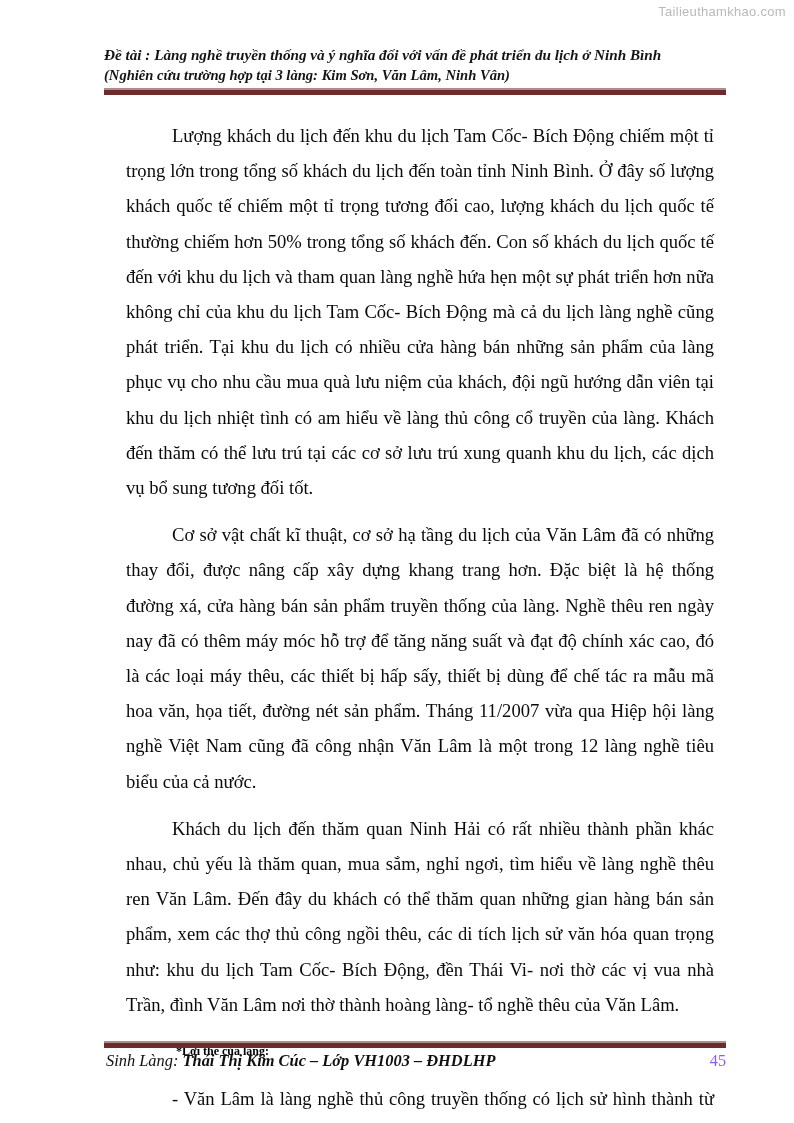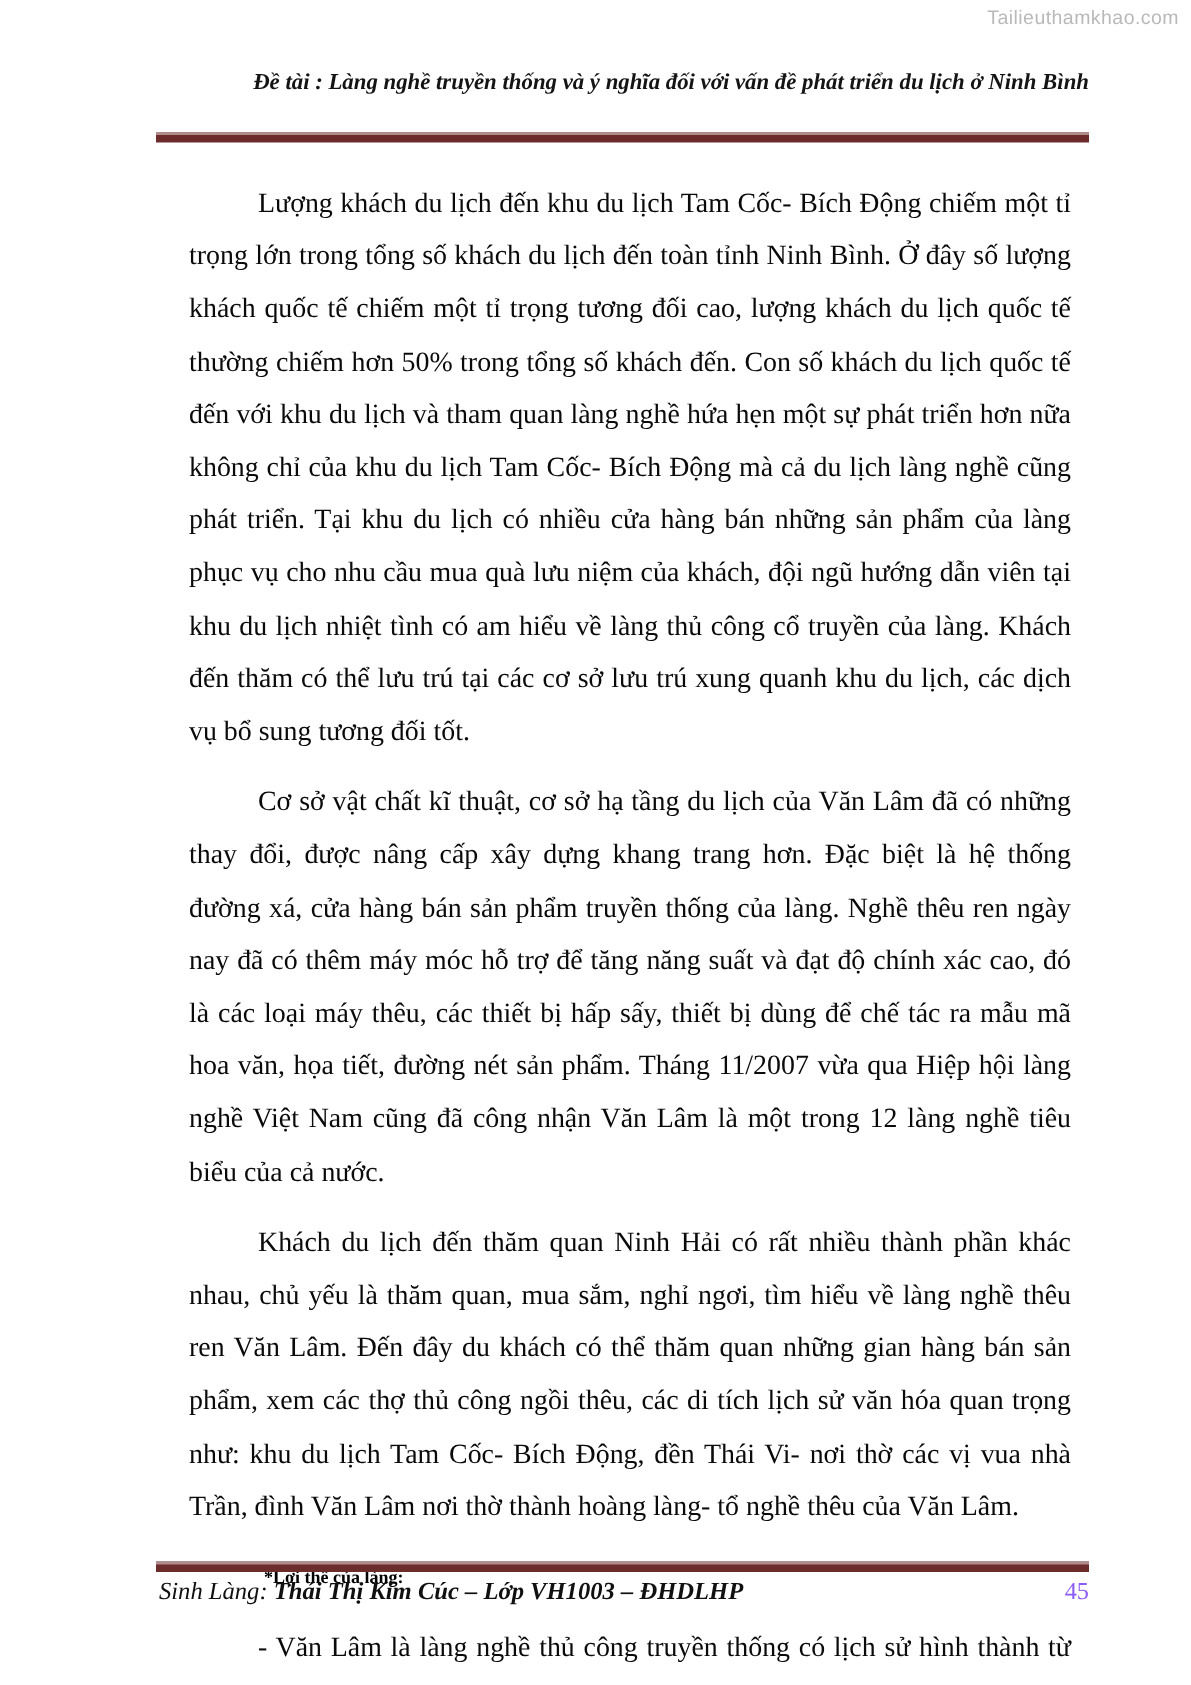--- a/index.html
+++ b/index.html
@@ -37,21 +37,21 @@
     user-select: none;
     white-space: nowrap;
   }
 
   
   .header {
     position: absolute;
     left: 100px;
     top: 44px;
     width: 622px;
-    text-align: right;
+    text-align: left;
   }
   .header-line {
     font-family: "Liberation Serif", "DejaVu Serif", serif;
     font-weight: bold;
     font-style: italic;
     font-size: 15.2px;
     line-height: 21px;
     color: #141414;
     white-space: nowrap;
   }
@@ -128,20 +128,21 @@
 </style>
 </head>
 <body>
 
 <div class="page">
 
   <div class="watermark">Tailieuthamkhao.com</div>
 
   <div class="header">
     <div class="header-line first">Đề tài : Làng nghề truyền thống và ý nghĩa đối với vấn đề phát triển du lịch ở Ninh Bình</div>
+    <div class="header-line second">(Nghiên cứu trường hợp tại 3 làng: Kim Sơn, Văn Lâm, Ninh Vân)</div>
   </div>
 
   <div class="rule rule-top"></div>
 
   <div class="content">
       <p class="para">Lượng khách du lịch đến khu du lịch Tam Cốc- Bích Động chiếm một tỉ trọng lớn trong tổng số khách du lịch đến toàn tỉnh Ninh Bình. Ở đây số lượng khách quốc tế chiếm một tỉ trọng tương đối cao, lượng khách du lịch quốc tế thường chiếm hơn 50% trong tổng số khách đến. Con số khách du lịch quốc tế đến với khu du lịch và tham quan làng nghề hứa hẹn một sự phát triển hơn nữa không chỉ của khu du lịch Tam Cốc- Bích Động mà cả du lịch làng nghề cũng phát triển. Tại khu du lịch có nhiều cửa hàng bán những sản phẩm của làng phục vụ cho nhu cầu mua quà lưu niệm của khách, đội ngũ hướng dẫn viên tại khu du lịch nhiệt tình có am hiểu về làng thủ công cổ truyền của làng. Khách đến thăm có thể lưu trú tại các cơ sở lưu trú xung quanh khu du lịch, các dịch vụ bổ sung tương đối tốt.</p>
       <p class="para">Cơ sở vật chất kĩ thuật, cơ sở hạ tầng du lịch của Văn Lâm đã có những thay đổi, được nâng cấp xây dựng khang trang hơn. Đặc biệt là hệ thống đường xá, cửa hàng bán sản phẩm truyền thống của làng. Nghề thêu ren ngày nay đã có thêm máy móc hỗ trợ để tăng năng suất và đạt độ chính xác cao, đó là các loại máy thêu, các thiết bị hấp sấy, thiết bị dùng để chế tác ra mẫu mã hoa văn, họa tiết, đường nét sản phẩm. Tháng 11/2007 vừa qua Hiệp hội làng nghề Việt Nam cũng đã công nhận Văn Lâm là một trong 12 làng nghề tiêu biểu của cả nước.</p>
       <p class="para">Khách du lịch đến thăm quan Ninh Hải có rất nhiều thành phần khác nhau, chủ yếu là thăm quan, mua sắm, nghỉ ngơi, tìm hiểu về làng nghề thêu ren Văn Lâm. Đến đây du khách có thể thăm quan những gian hàng bán sản phẩm, xem các thợ thủ công ngồi thêu, các di tích lịch sử văn hóa quan trọng như: khu du lịch Tam Cốc- Bích Động, đền Thái Vi- nơi thờ các vị vua nhà Trần, đình Văn Lâm nơi thờ thành hoàng làng- tổ nghề thêu của Văn Lâm.</p>
       <p class="heading-bold">*Lợi thế của làng:</p>
       <p class="para">- Văn Lâm là làng nghề thủ công truyền thống có lịch sử hình thành từ lâu đời, vị trí thuận lợi, nằm ngay cạnh khu du lịch Tam Cốc- Bích Động,các khu du lịch xung quanh, gần thành phố Ninh Bình và thủ đô Hà Nội là hai trung tâm cung cấp khách du lịch lớn.</p>

